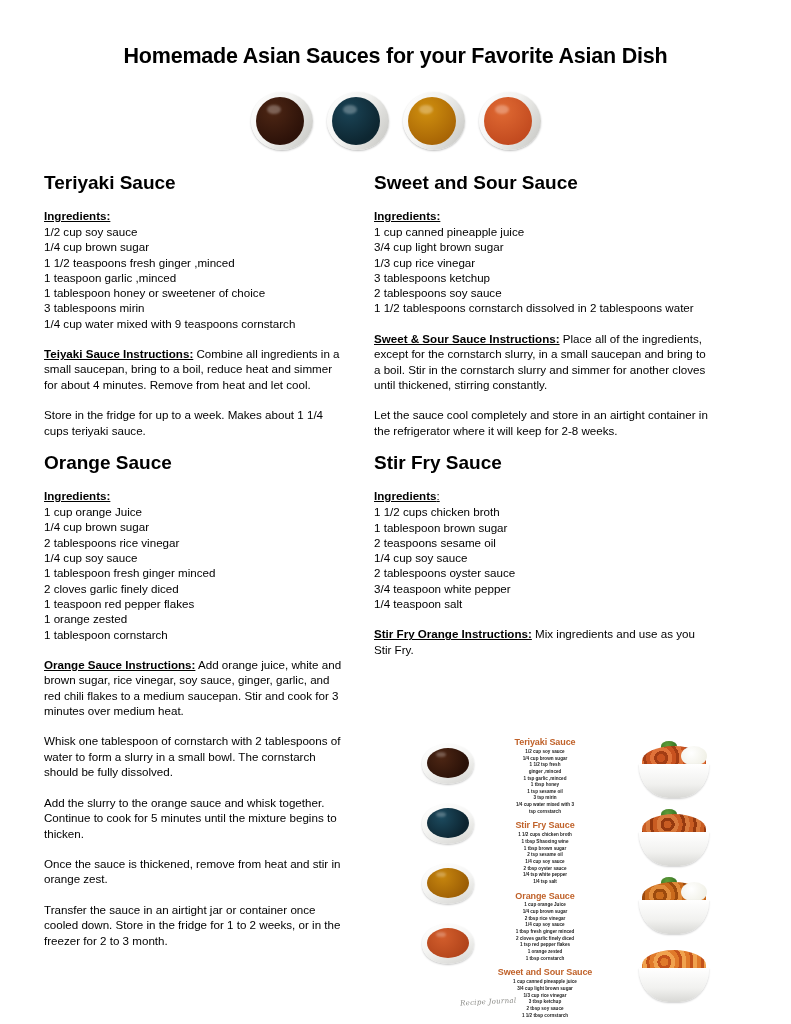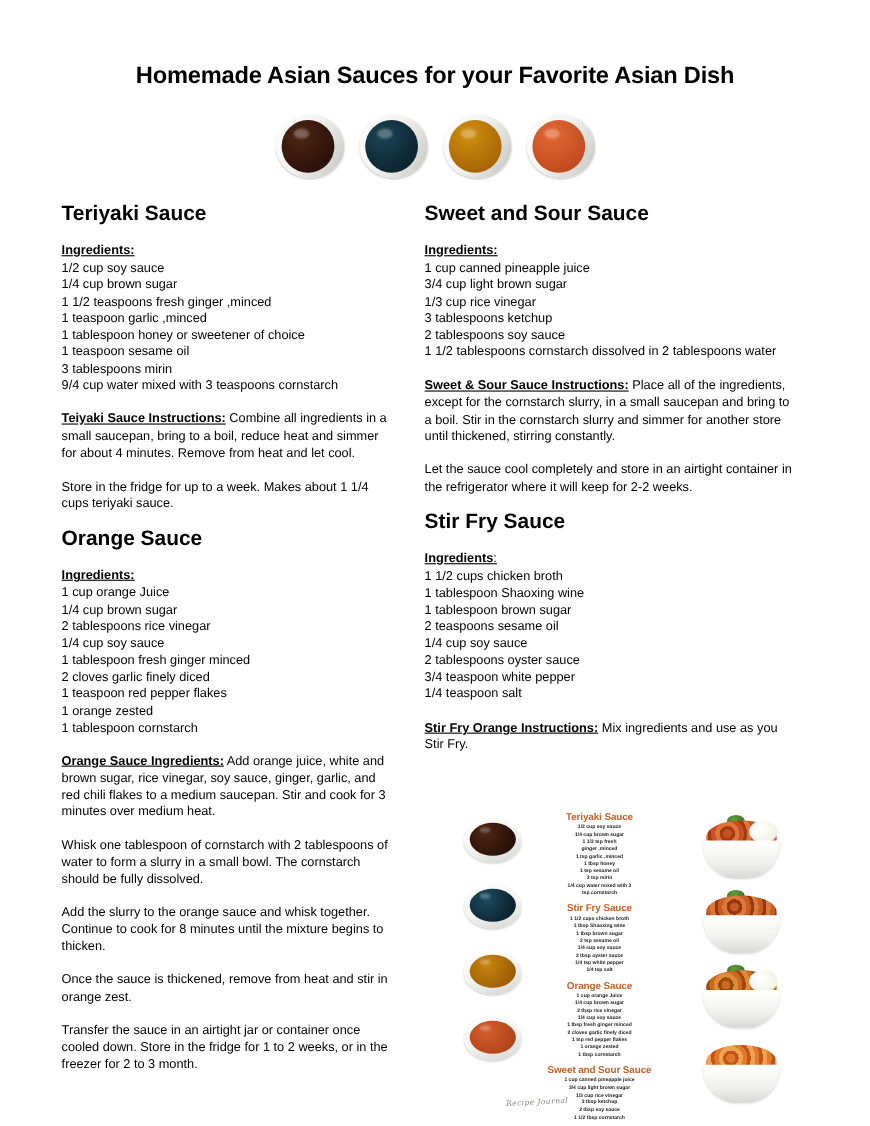--- a/index.html
+++ b/index.html
@@ -6,21 +6,21 @@
   html, body { margin:0; padding:0; }
   body {
     width:791px; height:1024px;
     background:#ffffff;
     font-family:"Liberation Sans", sans-serif;
     color:#000000;
     overflow:hidden;
     position:relative;
   }
 
-  .page { position:relative; width:791px; height:1024px; padding:16px; }
+  .page { position:relative; width:791px; height:1024px; padding:4px; }
 
   
   .doc-title {
     text-align:center;
     font-size:21.5px;
     font-weight:bold;
     letter-spacing:-0.2px;
     margin:0;
     padding:40px 40px 0 40px;
     line-height:1.2;
@@ -247,23 +247,22 @@
 
       <h2 class="sauce-title first">Teriyaki Sauce</h2>
 
       <div class="label-ing">Ingredients:</div>
       <ul class="ing-list">
         <li>1/2 cup soy sauce</li>
         <li>1/4 cup brown sugar</li>
         <li>1 1/2 teaspoons fresh ginger ,minced</li>
         <li>1 teaspoon garlic ,minced</li>
         <li>1 tablespoon honey or sweetener of choice</li>
-        <li>1 teaspoon sesame oil</li>
         <li>3 tablespoons mirin</li>
-        <li>9/4 cup water mixed with 3 teaspoons cornstarch</li>
+        <li>1/4 cup water mixed with 9 teaspoons cornstarch</li>
       </ul>
 
       <p class="para"><span class="instr-head">Teiyaki Sauce Instructions:</span><span> Combine all ingredients in a small saucepan, bring to a boil, reduce heat and simmer for about 4 minutes. Remove from heat and let cool.</span></p>
 
       <p class="para">Store in the fridge for up to a week. Makes about 1 1/4 cups teriyaki sauce.</p>
 
       <h2 class="sauce-title">Orange Sauce</h2>
 
       <div class="label-ing">Ingredients:</div>
       <ul class="ing-list">
@@ -271,52 +270,51 @@
         <li>1/4 cup brown sugar</li>
         <li>2 tablespoons rice vinegar</li>
         <li>1/4 cup soy sauce</li>
         <li>1 tablespoon fresh ginger minced</li>
         <li>2 cloves garlic finely diced</li>
         <li>1 teaspoon red pepper flakes</li>
         <li>1 orange zested</li>
         <li>1 tablespoon cornstarch</li>
       </ul>
 
-      <p class="para"><span class="instr-head">Orange Sauce Ingredients:</span><span> Add orange juice, white and brown sugar, rice vinegar, soy sauce, ginger, garlic, and red chili flakes to a medium saucepan. Stir and cook for 3 minutes over medium heat.</span></p>
+      <p class="para"><span class="instr-head">Orange Sauce Instructions:</span><span> Add orange juice, white and brown sugar, rice vinegar, soy sauce, ginger, garlic, and red chili flakes to a medium saucepan. Stir and cook for 3 minutes over medium heat.</span></p>
 
       <p class="para">Whisk one tablespoon of cornstarch with 2 tablespoons of water to form a slurry in a small bowl. The cornstarch should be fully dissolved.</p>
-      <p class="para">Add the slurry to the orange sauce and whisk together. Continue to cook for 8 minutes until the mixture begins to thicken.</p>
+      <p class="para">Add the slurry to the orange sauce and whisk together. Continue to cook for 5 minutes until the mixture begins to thicken.</p>
       <p class="para">Once the sauce is thickened, remove from heat and stir in orange zest.</p>
       <p class="para">Transfer the sauce in an airtight jar or container once cooled down. Store in the fridge for 1 to 2 weeks, or in the freezer for 2 to 3 month.</p>
     </div>
 
     <div class="col col-right">
 
       <h2 class="sauce-title first">Sweet and Sour Sauce</h2>
 
       <div class="label-ing">Ingredients:</div>
       <ul class="ing-list">
         <li>1 cup canned pineapple juice</li>
         <li>3/4 cup light brown sugar</li>
         <li>1/3 cup rice vinegar</li>
         <li>3 tablespoons ketchup</li>
         <li>2 tablespoons soy sauce</li>
         <li>1 1/2 tablespoons cornstarch dissolved in 2 tablespoons water</li>
       </ul>
 
-      <p class="para"><span class="instr-head">Sweet &amp; Sour Sauce Instructions:</span><span> Place all of the ingredients, except for the cornstarch slurry, in a small saucepan and bring to a boil. Stir in the cornstarch slurry and simmer for another store until thickened, stirring constantly.</span></p>
-
-      <p class="para">Let the sauce cool completely and store in an airtight container in the refrigerator where it will keep for 2-2 weeks.</p>
+      <p class="para"><span class="instr-head">Sweet &amp; Sour Sauce Instructions:</span><span> Place all of the ingredients, except for the cornstarch slurry, in a small saucepan and bring to a boil. Stir in the cornstarch slurry and simmer for another cloves until thickened, stirring constantly.</span></p>
+
+      <p class="para">Let the sauce cool completely and store in an airtight container in the refrigerator where it will keep for 2-8 weeks.</p>
 
       <h2 class="sauce-title">Stir Fry Sauce</h2>
 
       <div class="label-ing"><span>Ingredients</span><span style="text-decoration:none;font-weight:normal;">:</span></div>
       <ul class="ing-list">
         <li>1 1/2 cups chicken broth</li>
-        <li>1 tablespoon Shaoxing wine</li>
         <li>1 tablespoon brown sugar</li>
         <li>2 teaspoons sesame oil</li>
         <li>1/4 cup soy sauce</li>
         <li>2 tablespoons oyster sauce</li>
         <li>3/4 teaspoon white pepper</li>
         <li>1/4 teaspoon salt</li>
       </ul>
 
       <p class="para"><span class="instr-head">Stir Fry Orange Instructions:</span><span> Mix ingredients and use as you Stir Fry.</span></p>
     </div>

